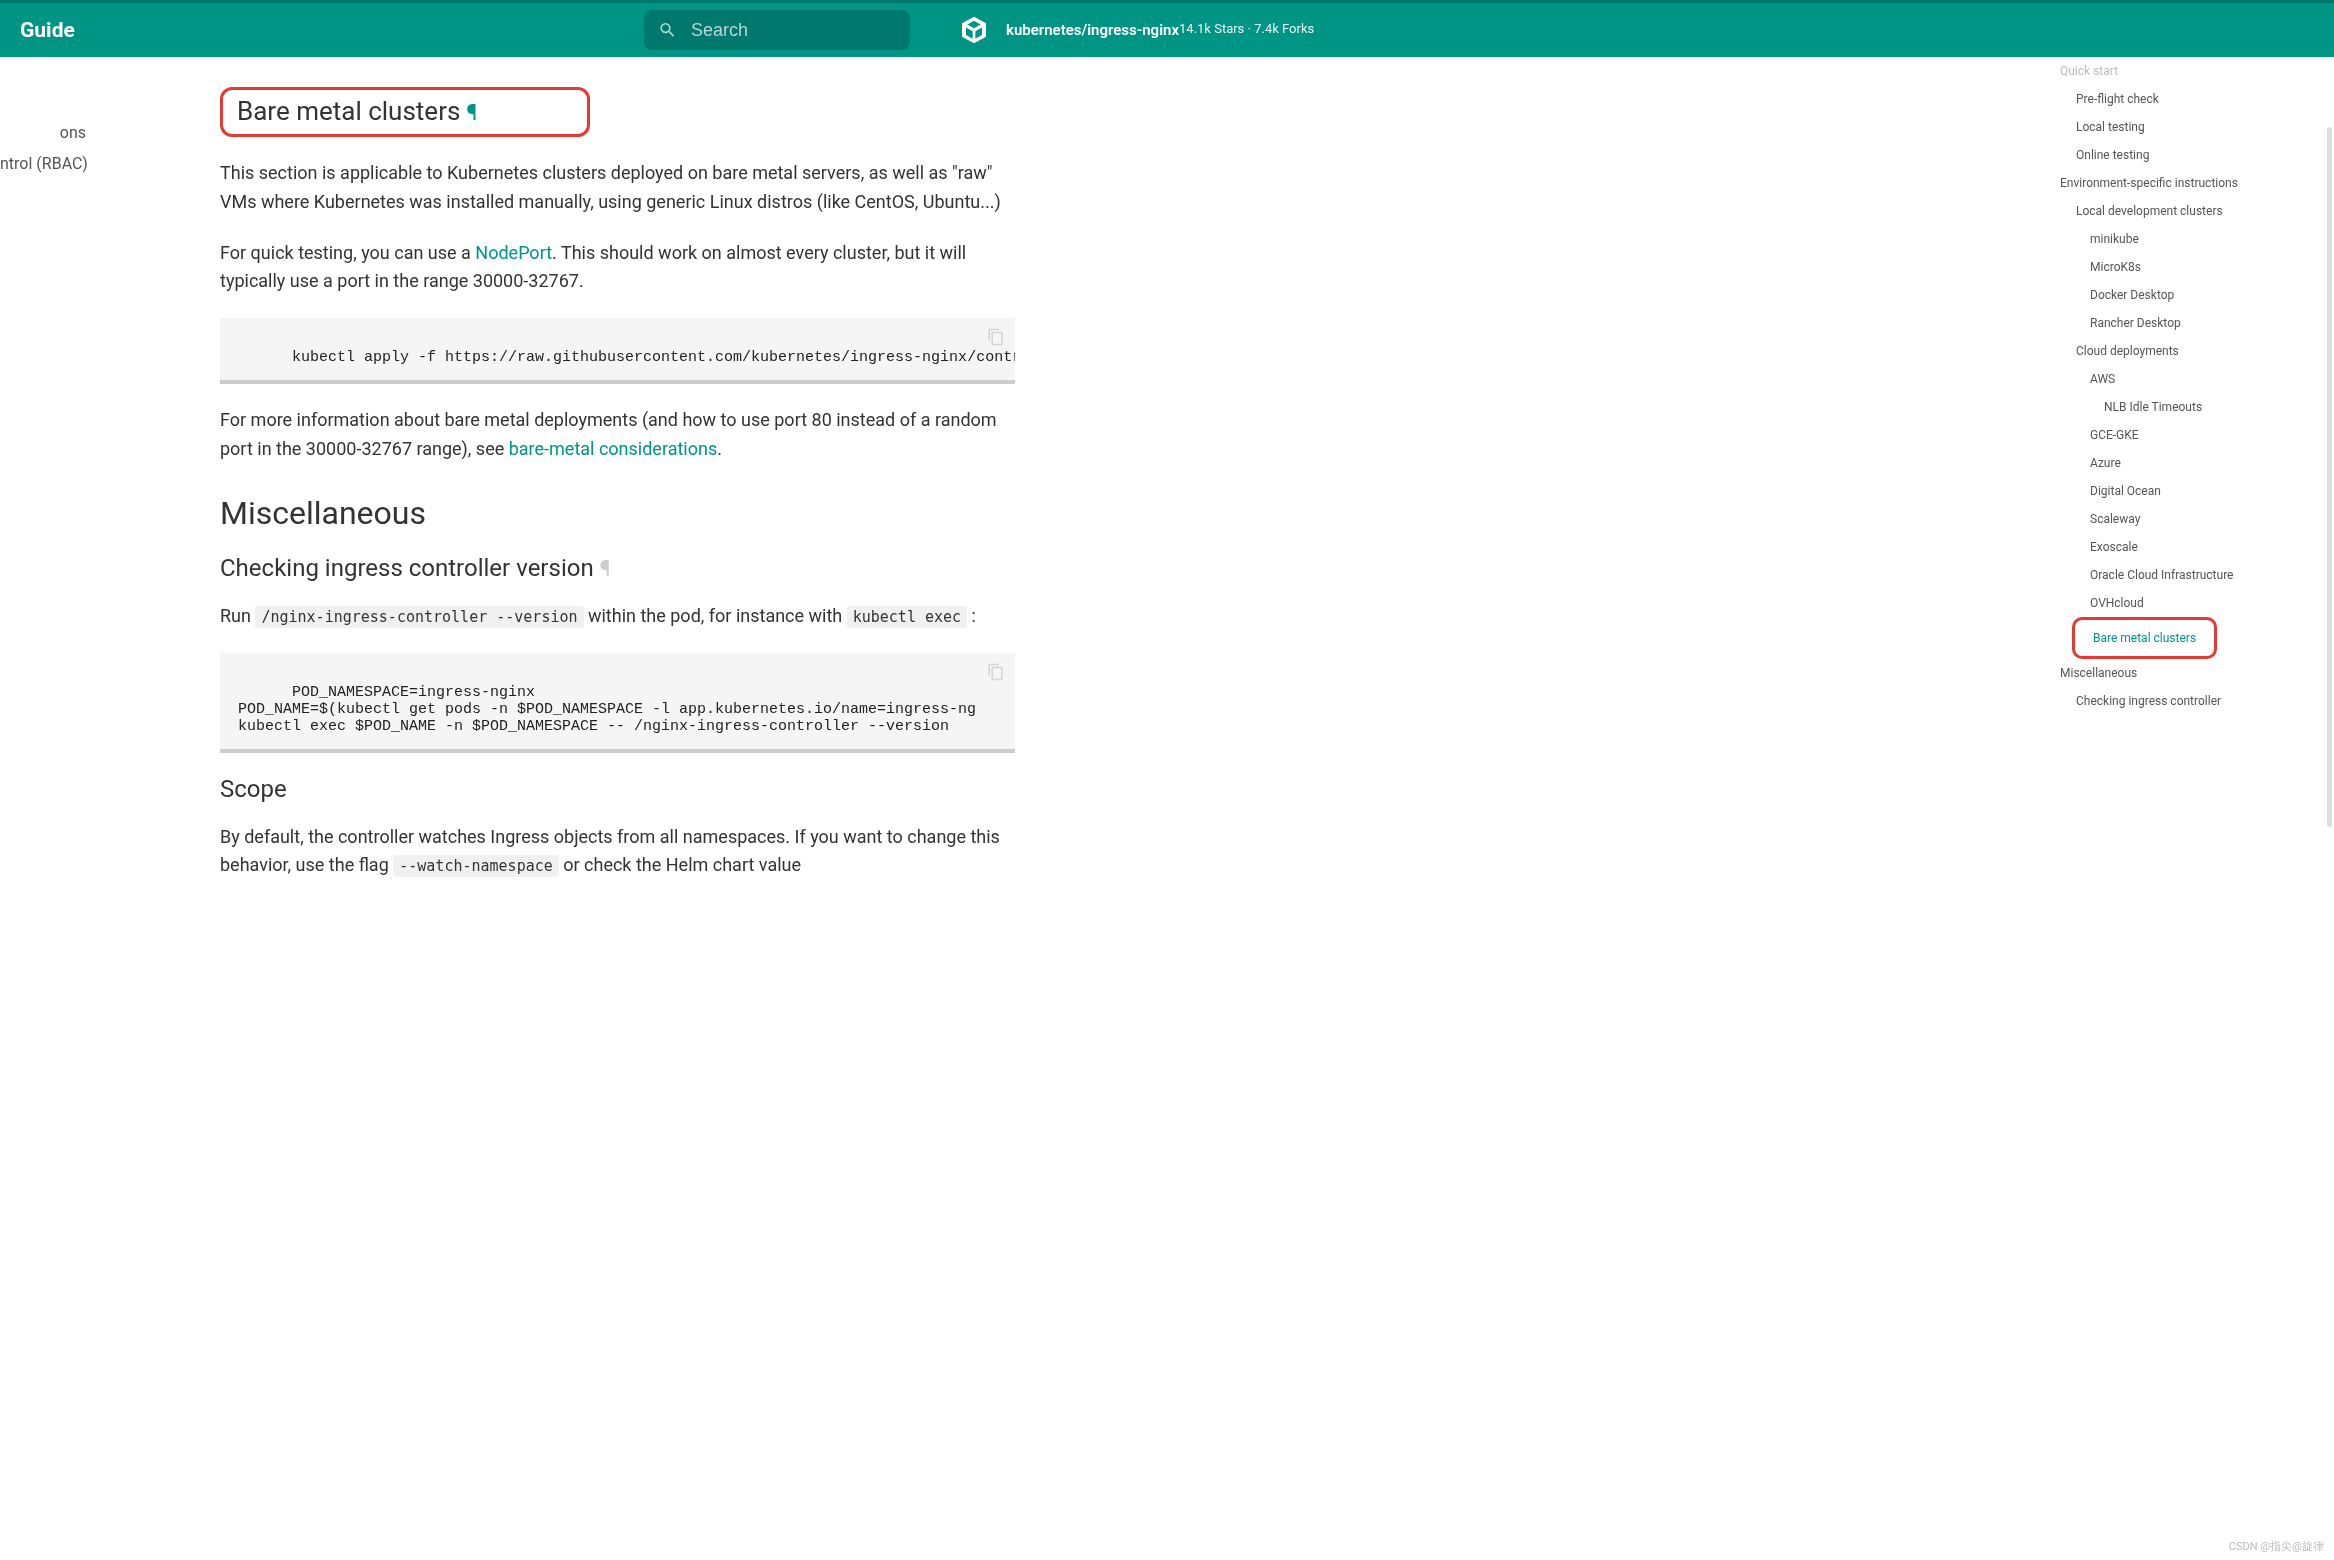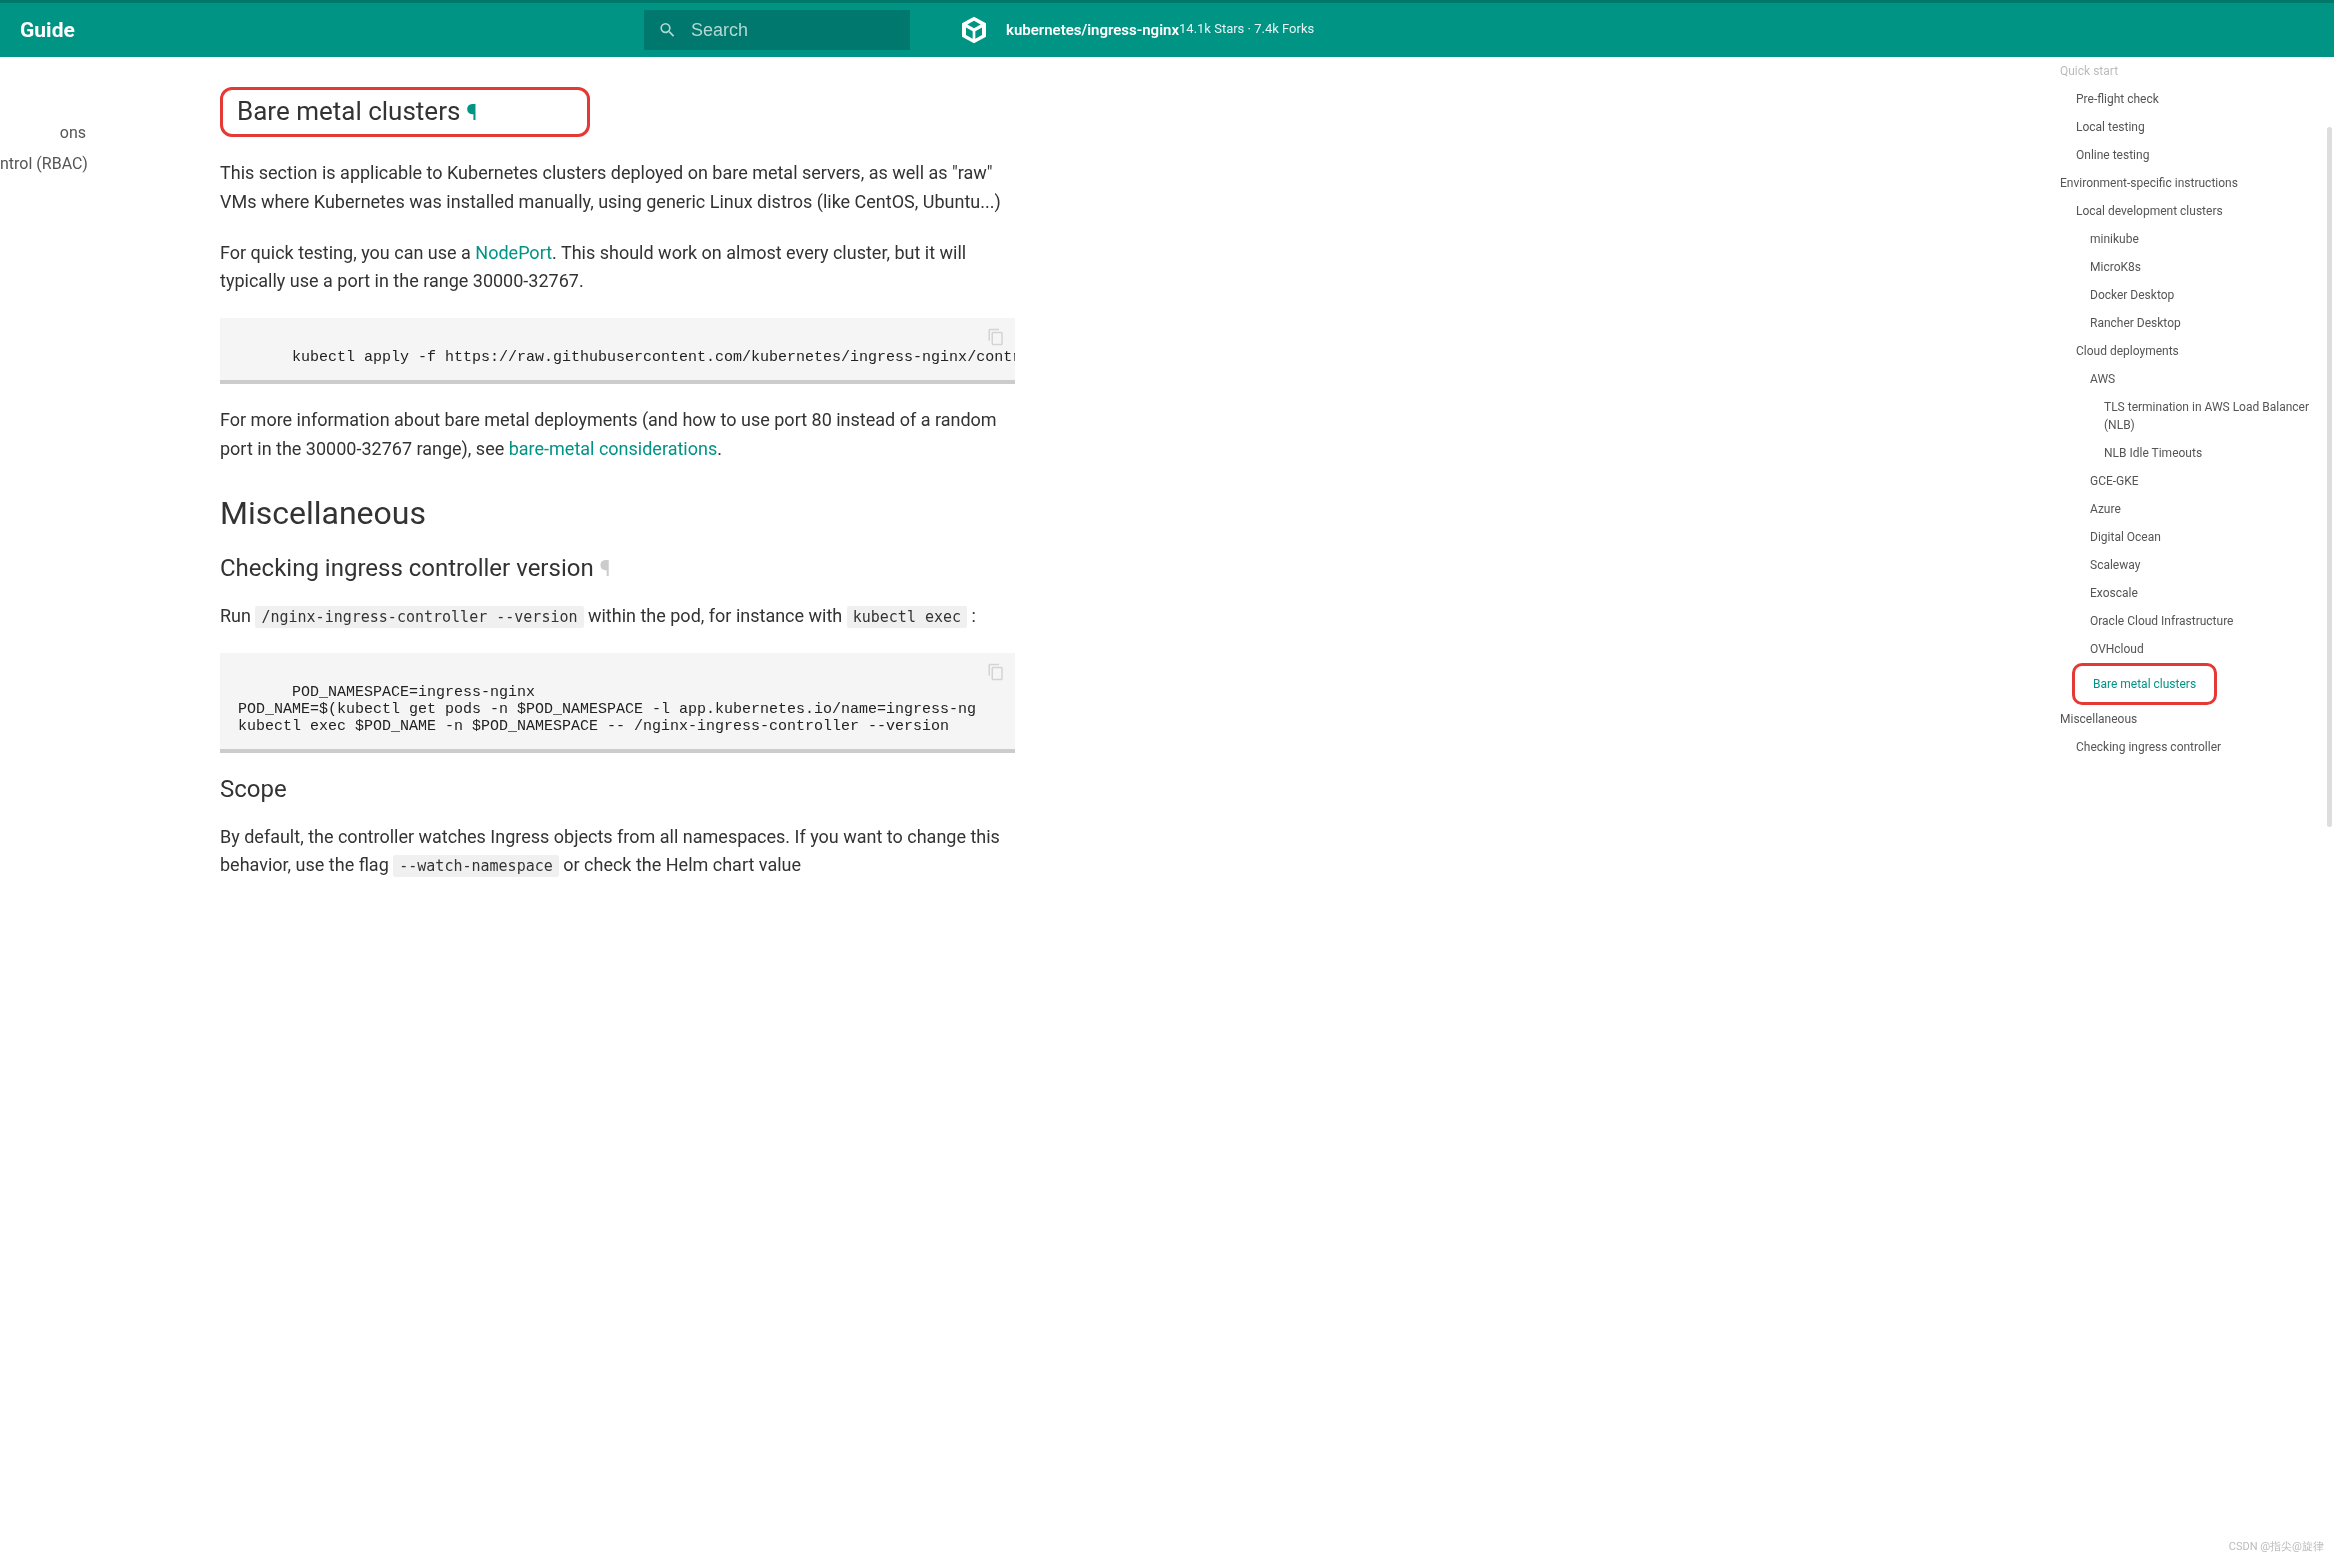--- a/index.html
+++ b/index.html
@@ -1,19 +1,19 @@
 <!DOCTYPE html>
 <html><head>
 <meta charset="utf-8">
 <style>
 * { margin: 0; padding: 0; box-sizing: border-box; }
 body { font-family: -apple-system, BlinkMacSystemFont, "Segoe UI", Roboto, Helvetica, Arial, sans-serif; color: #222; overflow: hidden; }
 .header { background: #009485; height: 57px; display: flex; align-items: center; padding: 0 20px; position: relative; border-top: 3px solid #00796b; }
 .header-title { color: #fff; font-size: 21px; font-weight: 700; }
-.search-box { position: absolute; left: 644px; background: #00786d; width: 266px; height: 40px; border-radius: 0; display: flex; align-items: center; padding: 16px 14px; gap: 14px; }
+.search-box { position: absolute; left: 644px; background: #00786d; width: 266px; height: 40px; border-radius: 8px; display: flex; align-items: center; padding: 16px 14px; gap: 14px; }
 .search-box svg { width: 22px; height: 22px; fill: #b3d8d4; }
 .search-input { background: transparent; border: none; outline: none; color: #fff; font-size: 18px; width: 100%; }
 .search-input::placeholder { color: #b3d8d4; }
 .repo-info { position: absolute; left: 958px; display: flex; align-items: center; gap: 16px; color: #fff; }
 .repo-icon { width: 32px; height: 32px; }
 .repo-text { display: flex; flex-direction: row; }
 .repo-name { font-size: 15px; font-weight: 600; }
 .repo-stats { font-size: 13px; opacity: 0.9; }
 .body-wrap { display: flex; height: calc(100vh - 57px); position: relative; }
 .left-nav { width: 100px; padding-top: 60px; overflow: hidden; font-size: 16px; color: #555; }
@@ -109,21 +109,20 @@
     <div class="toc-item toc-l2">Local testing</div>
     <div class="toc-item toc-l2">Online testing</div>
     <div class="toc-item toc-l1">Environment-specific instructions</div>
     <div class="toc-item toc-l2">Local development clusters</div>
     <div class="toc-item toc-l3">minikube</div>
     <div class="toc-item toc-l3">MicroK8s</div>
     <div class="toc-item toc-l3">Docker Desktop</div>
     <div class="toc-item toc-l3">Rancher Desktop</div>
     <div class="toc-item toc-l2">Cloud deployments</div>
     <div class="toc-item toc-l3">AWS</div>
-    <div class="toc-item toc-l4">TLS termination in AWS Load Balancer (NLB)</div>
     <div class="toc-item toc-l4">NLB Idle Timeouts</div>
     <div class="toc-item toc-l3">GCE-GKE</div>
     <div class="toc-item toc-l3">Azure</div>
     <div class="toc-item toc-l3">Digital Ocean</div>
     <div class="toc-item toc-l3">Scaleway</div>
     <div class="toc-item toc-l3">Exoscale</div>
     <div class="toc-item toc-l3">Oracle Cloud Infrastructure</div>
     <div class="toc-item toc-l3">OVHcloud</div>
     <div class="toc-active-box">
       <div class="toc-item toc-active">Bare metal clusters</div>

